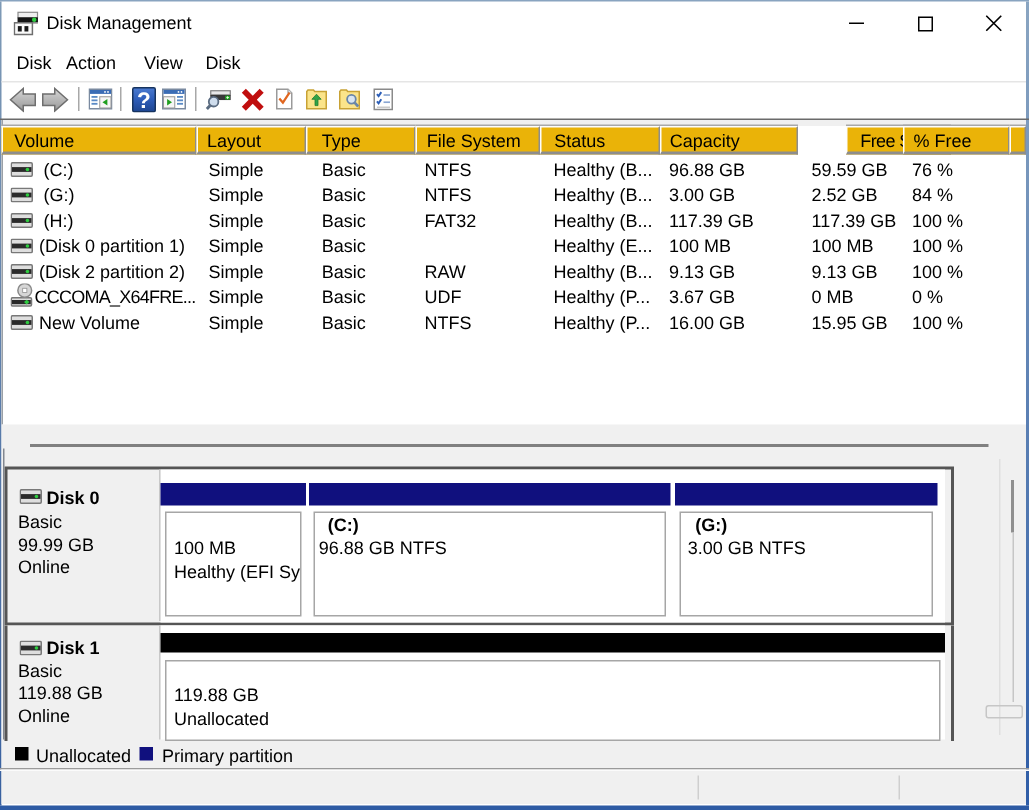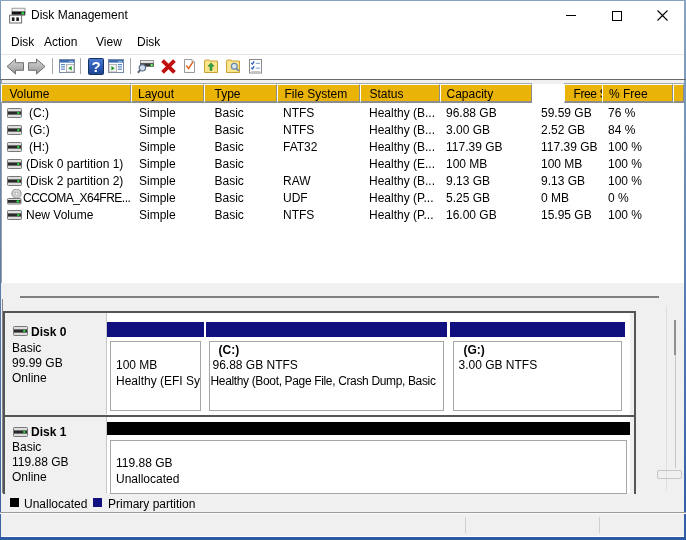--- a/index.html
+++ b/index.html
@@ -242,21 +242,21 @@
         <rect x="1" y="11" width="12.5" height="2.8" fill="#2a2a2a"></rect>
         <circle cx="9.5" cy="4.6" r="4.6" fill="#d6d6d6" stroke="#8a8a8a"></circle>
         <rect x="8.1" y="3.2" width="2.8" height="2.8" fill="#fff" stroke="#9a9a9a" stroke-width="0.6"></rect>
         <path d="M9,12.4 l1.8,-1.6 l1.8,1.6 l-1.8,1.6 Z" fill="#2ecc40"></path>
       </svg>
     <div class="c0" style="left:23px;letter-spacing:-0.5px;">CCCOMA_X64FRE...</div>
       <div class="c1">Simple</div>
       <div class="c2">Basic</div>
       <div class="c3">UDF</div>
       <div class="c4">Healthy (P...</div>
-      <div class="c5">5.25 GB</div>
+      <div class="c5">3.67 GB</div>
       <div class="c6">0 MB</div>
       <div class="c7">0 %</div>
   </div>
   <div class="row" style="top:206px;">
     <svg class="hdico" viewBox="0 0 15 10">
         <rect x="0.5" y="0.5" width="14" height="9" rx="0.8" fill="#dedede" stroke="#787878"></rect>
         <rect x="1" y="3.4" width="13" height="3.2" fill="#2a2a2a"></rect>
         <circle cx="11.3" cy="5" r="1.2" fill="#2ecc40"></circle>
       </svg>
     <div class="c0">New Volume</div>
@@ -292,21 +292,20 @@
   <div class="a" style="left:107px;top:321.5px;width:97px;height:15px;background:#10107e;"></div>
   <div class="a" style="left:110px;top:340.5px;width:91px;height:70px;background:#fff;border:1px solid #a6a6a6;overflow:hidden;white-space:pre;">
     <div class="a" style="left:5px;top:16.5px;">100 MB</div>
     <div class="a" style="left:5px;top:32px;">Healthy (EFI Sys</div>
   </div>
 
   <div class="a" style="left:206px;top:321.5px;width:241px;height:15px;background:#10107e;"></div>
   <div class="a" style="left:209px;top:340.5px;width:235px;height:70px;background:#fff;border:1px solid #a6a6a6;overflow:hidden;white-space:pre;">
     <div class="a b" style="left:8.5px;top:1.5px;">(C:)</div>
     <div class="a" style="left:2.5px;top:16.5px;">96.88 GB NTFS</div>
-    <div class="a" style="left:0.5px;top:32px;letter-spacing:-0.35px;">Healthy (Boot, Page File, Crash Dump, Basic</div>
   </div>
 
   <div class="a" style="left:450px;top:321.5px;width:175px;height:15px;background:#10107e;"></div>
   <div class="a" style="left:453px;top:340.5px;width:169px;height:70px;background:#fff;border:1px solid #a6a6a6;overflow:hidden;white-space:pre;">
     <div class="a b" style="left:9.5px;top:1.5px;">(G:)</div>
     <div class="a" style="left:4.5px;top:16.5px;">3.00 GB NTFS</div>
   </div>
 
   <div class="a" style="left:3px;top:416.5px;width:633px;height:77px;border-left:2px solid #555;border-right:2px solid #555;background:#f0f0f0;"></div>
   <div class="a" style="left:107px;top:416.5px;width:523px;height:76.5px;background:#fff;"></div>

